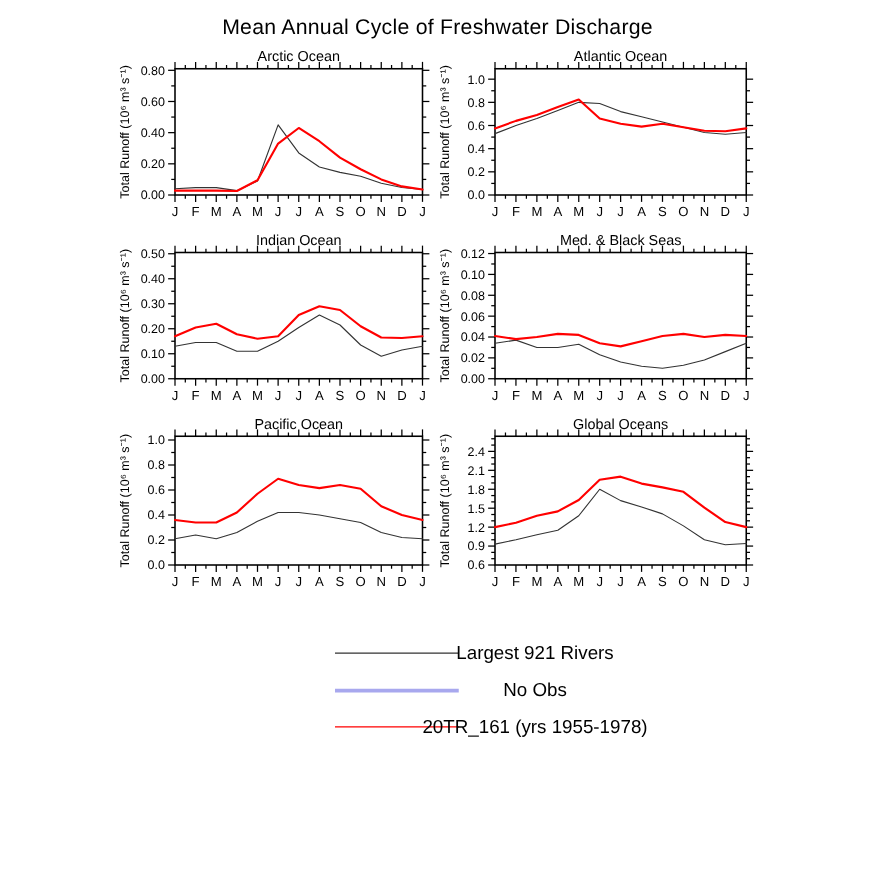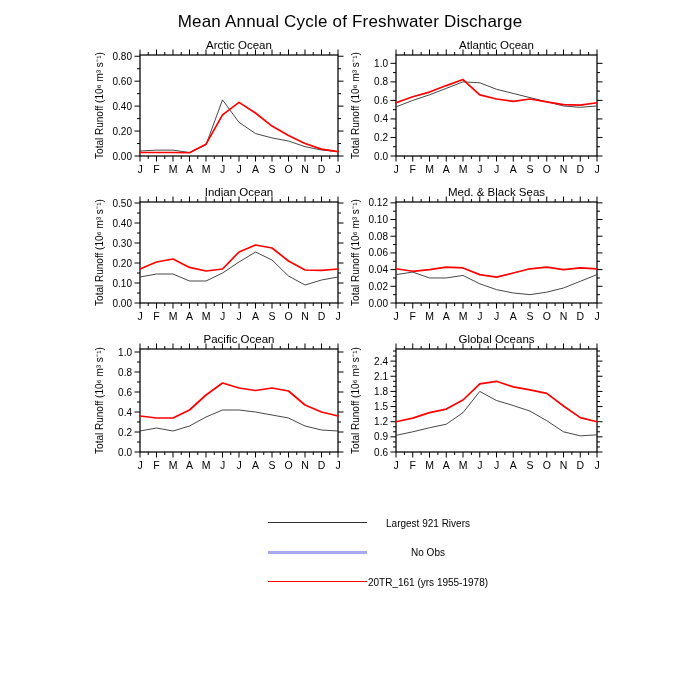--- a/index.html
+++ b/index.html
@@ -8,21 +8,21 @@
   .figure-title{position:absolute;top:12px;left:0;width:700px;text-align:center;
                 font-size:17px;letter-spacing:0.2px;}
   #charts{position:absolute;top:0;left:0;}
   svg text{font-family:"Liberation Sans",sans-serif;fill:#000;}
   .legend{position:absolute;top:0;left:0;width:700px;height:700px;pointer-events:none;}
   .legend-row{position:absolute;left:0;width:700px;height:0;}
   .legend-line{position:absolute;left:268px;width:99px;display:block;}
   .legend-line.thin{height:1px;margin-top:-1px;}
   .legend-line.thick{height:3px;margin-top:-1px;}
   .legend-label{position:absolute;left:428px;transform:translate(-50%,-50%);
-                white-space:nowrap;font-size:10px;}
+                white-space:nowrap;font-size:15px;}
 </style>
 </head>
 <body>
 
 <div class="figure">
   <div class="figure-title">Mean Annual Cycle of Freshwater Discharge</div>
 
   <svg id="charts" width="700" height="700">
       <g>
         <rect x="140" y="55" width="198" height="101" fill="none" stroke="#000" stroke-width="1.25"></rect>

